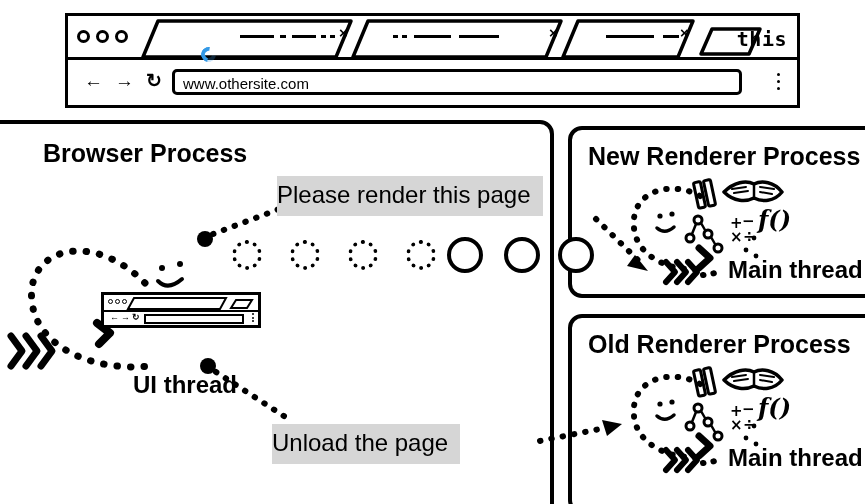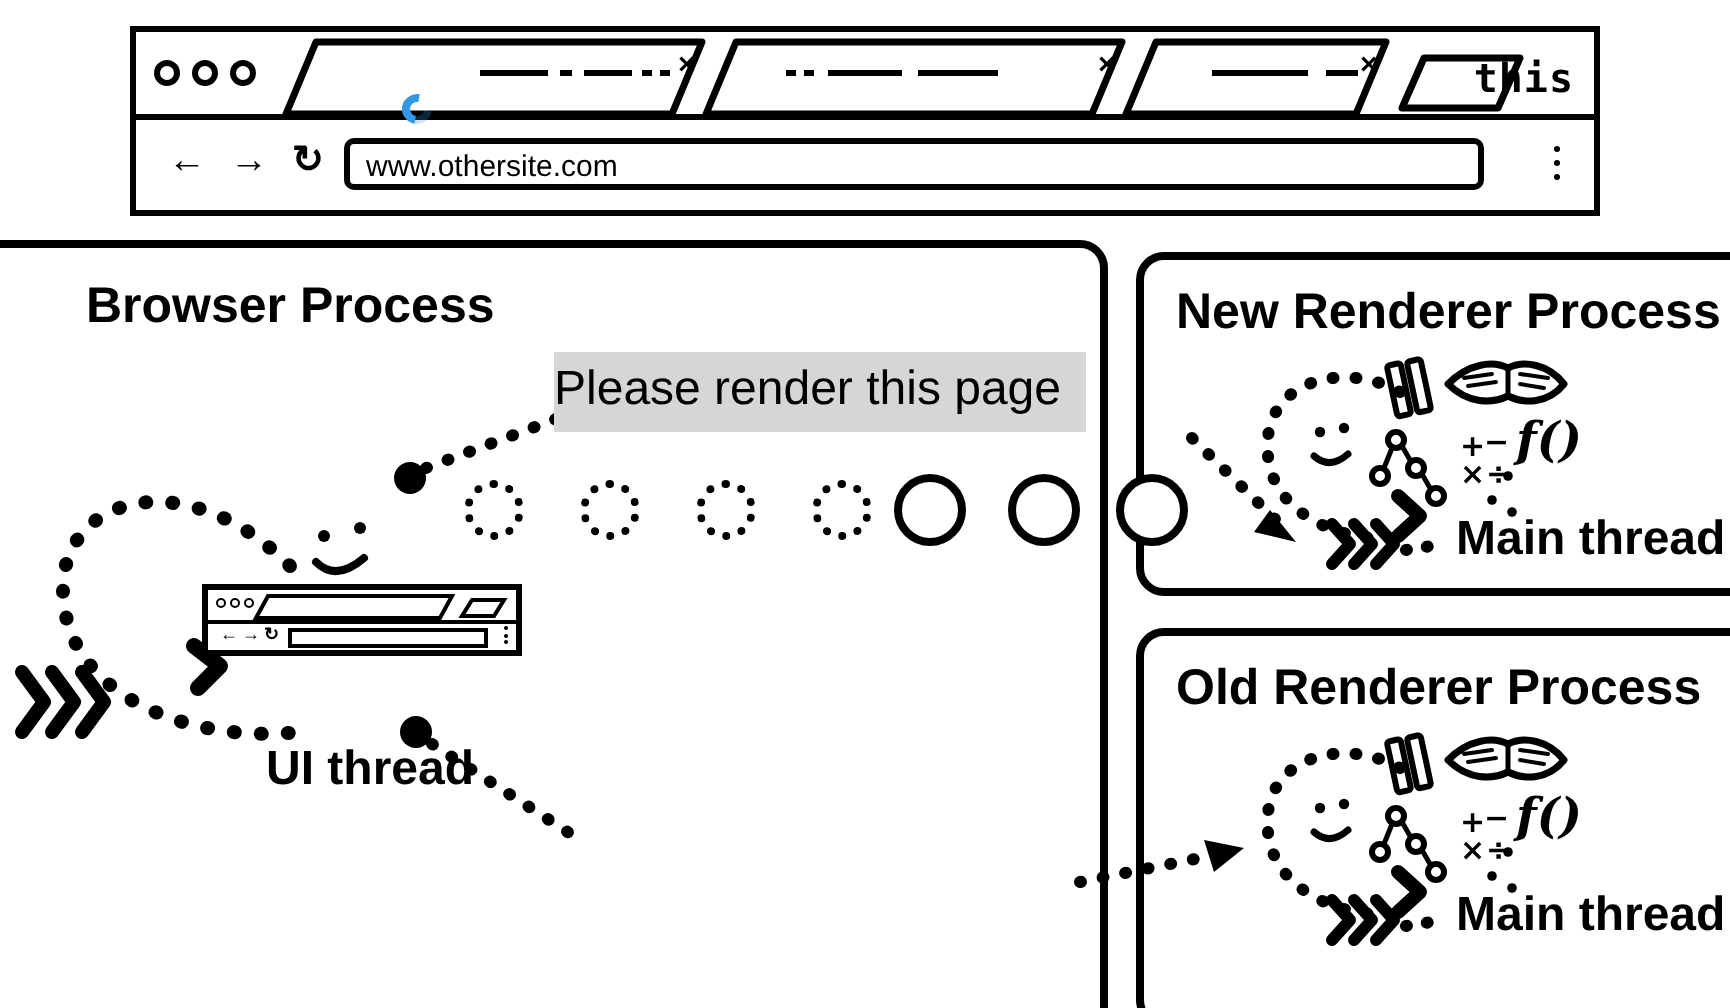--- a/index.html
+++ b/index.html
@@ -424,20 +424,21 @@
 
   <div class="ipc-circle ipc-dotted" style="left:232px; top:240px;"></div>
   <div class="ipc-circle ipc-dotted" style="left:290px; top:240px;"></div>
   <div class="ipc-circle ipc-dotted" style="left:348px; top:240px;"></div>
   <div class="ipc-circle ipc-dotted" style="left:406px; top:240px;"></div>
   <div class="ipc-circle ipc-solid" style="left:447px; top:237px;"></div>
   <div class="ipc-circle ipc-solid" style="left:504px; top:237px;"></div>
   <div class="ipc-circle ipc-solid" style="left:558px; top:237px;"></div>
 
   <div class="msg-label" style="left:277px; top:176px;">Please render this page</div>
+  <div class="msg-label" style="left:272px; top:424px;">Unload the page</div>
 
   <div id="ui-thread-icon">
     <div id="uti-top">
       <div id="uti-dots">
         <span class="uti-dot"></span>
         <span class="uti-dot"></span>
         <span class="uti-dot"></span>
       </div>
       <svg style="position:absolute;left:22px;top:1px;width:130px;height:14px;" viewBox="0 0 130 14">
         <path d="M 2 13 L 8 2 L 100 2 L 94 13 Z" fill="#fff" stroke="#000" stroke-width="2"></path>

